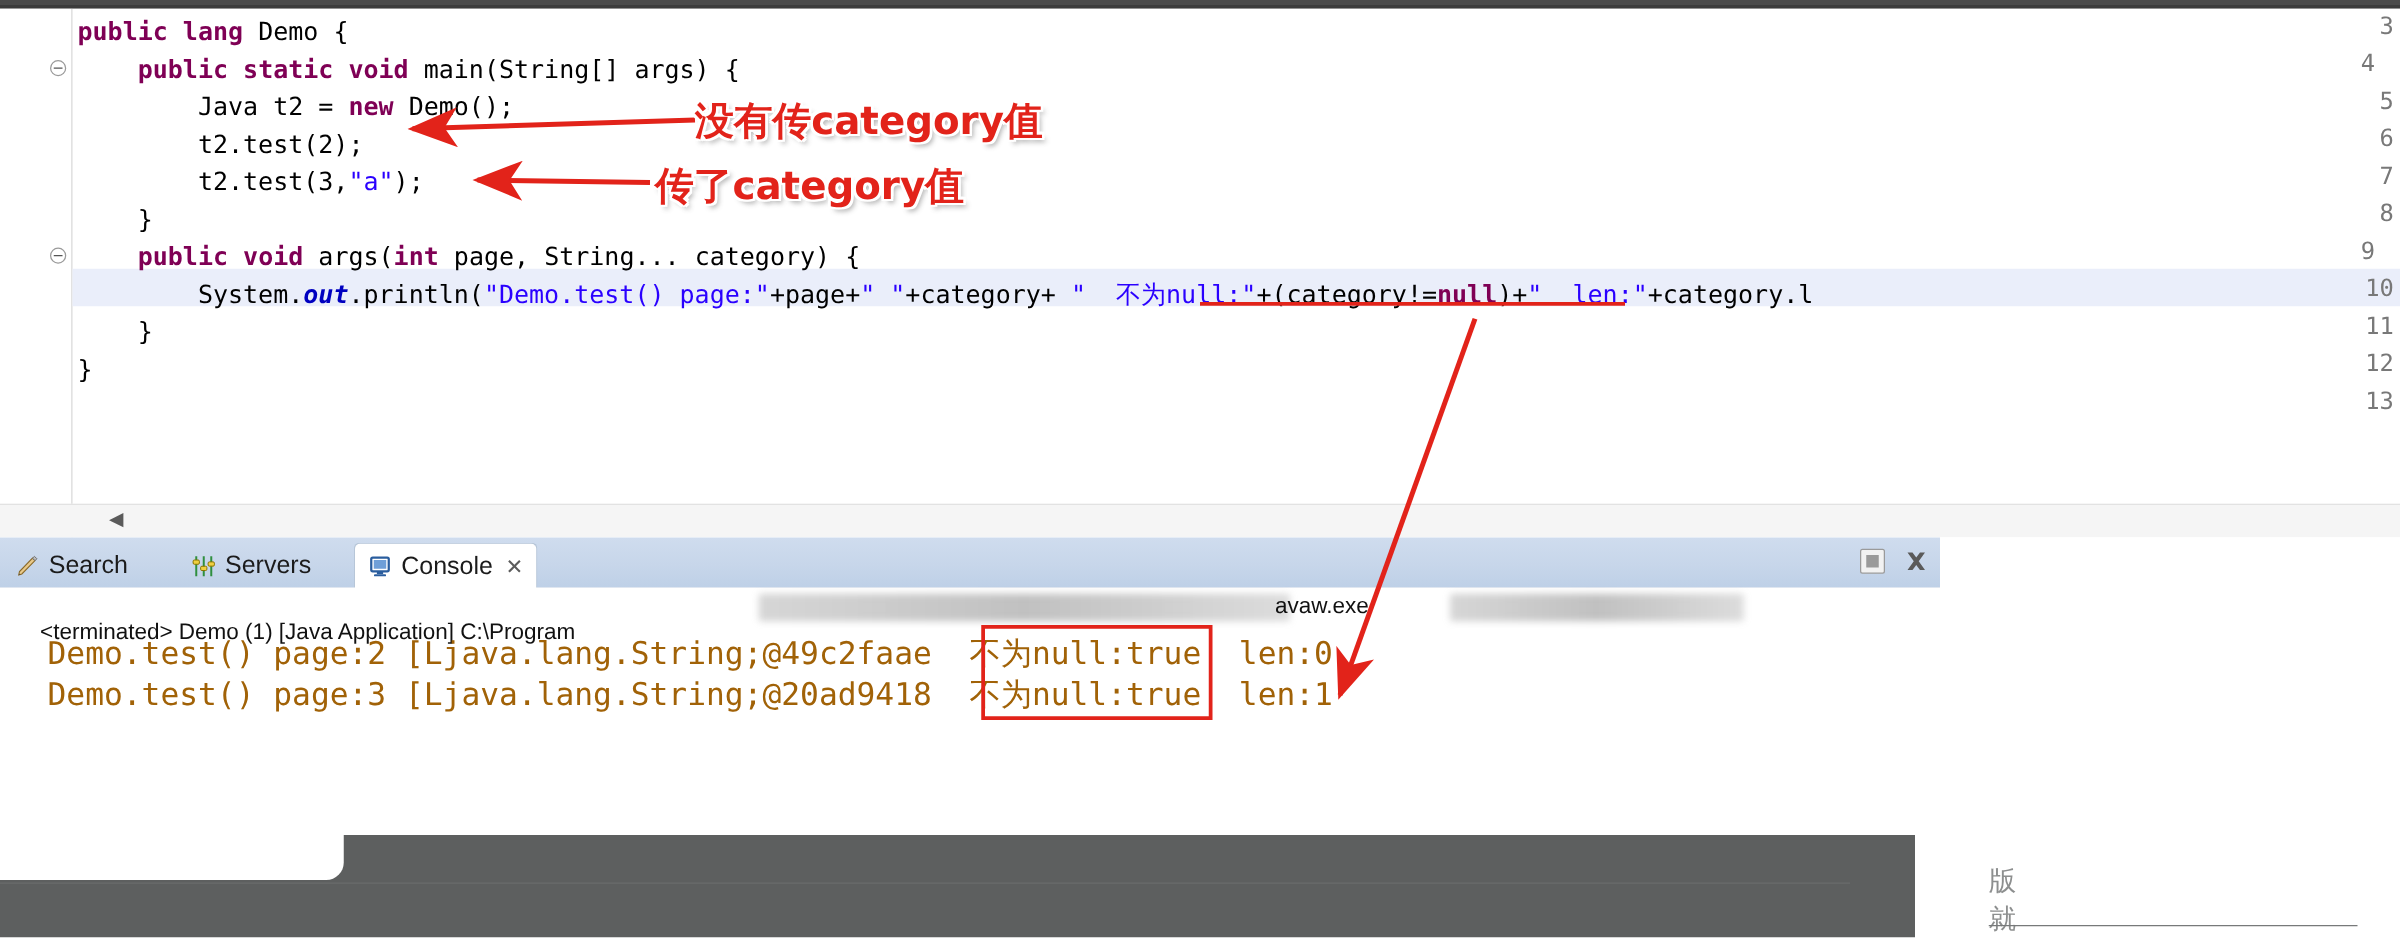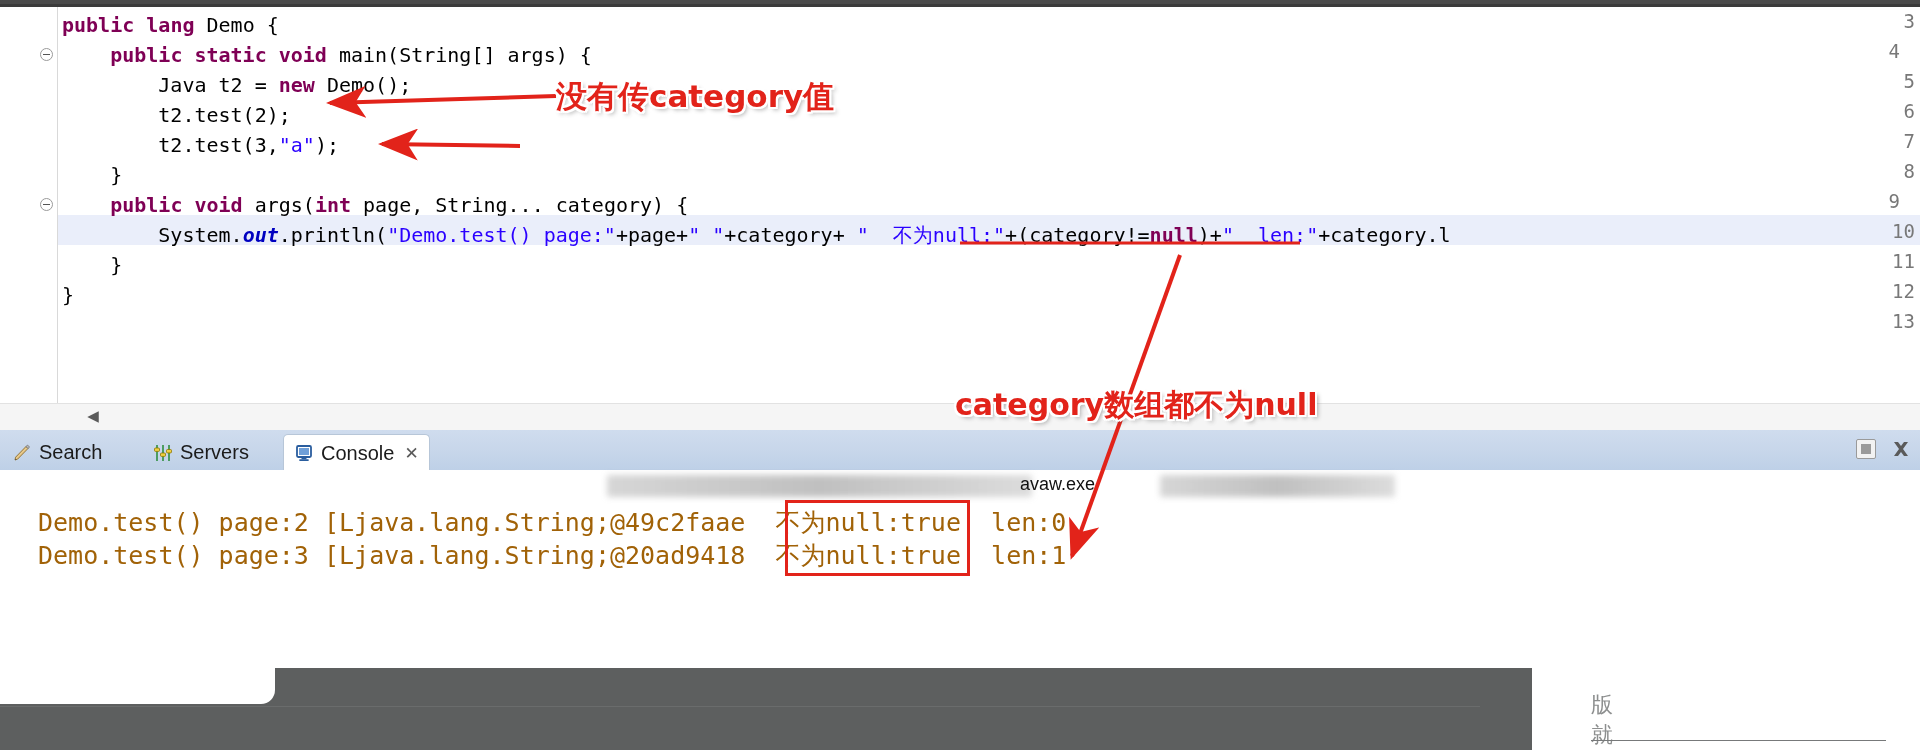--- a/index.html
+++ b/index.html
@@ -39,21 +39,21 @@
   .str{color:#2a00ff;}
   .fld{color:#0000c0;font-style:italic;font-weight:bold;}
   .plain{color:#000;}
 
   
   .hscroll{position:absolute;left:0;top:396px;width:1920px;height:26px;background:#f5f5f5;border-top:1px solid #e2e2e2;}
   .hscroll-arrow{position:absolute;left:86px;top:402px;width:14px;height:14px;color:#5a5a5a;font-size:15px;line-height:14px;text-align:center;}
 
   
   .viewstack{position:absolute;left:0;top:430px;width:1920px;height:222px;background:#ffffff;}
-  .tabbar{position:absolute;left:0;top:0;width:1920px;height:40px;
+  .tabbar{position:absolute;left:0;top:0;width:1552px;height:40px;
           background:linear-gradient(to bottom,#cfdcee 0%,#c7d6ea 55%,#bed0e7 100%);
           border-bottom:1px solid #9db4cf;}
   .tab{position:absolute;top:5px;height:35px;display:flex;align-items:center;gap:7px;
        padding:0 10px;font-size:20px;color:#1b1b1b;box-sizing:border-box;}
   .tab.active{background:#ffffff;border:1px solid #b7c6d8;border-bottom:none;
        border-top-left-radius:5px;border-top-right-radius:5px;top:4px;height:37px;}
   .tab-label{font-family:"Liberation Sans",sans-serif;font-size:20px;}
 
   .ticon{width:20px;height:20px;position:relative;flex:0 0 20px;}
 
@@ -184,20 +184,23 @@
       <span class="stopbtn"></span>
       <span class="closex">
         <svg width="22" height="22" viewBox="0 0 22 22">
           <path d="M4 4 L8 4 L11 8 L14 4 L18 4 L13 11 L18 18 L14 18 L11 14 L8 18 L4 18 L9 11 Z" fill="#5a5a5a"></path>
         </svg>
       </span>
     </div>
   </div>
 
   <div class="console-body">
+    <div class="cl cl-term">
+      <span>&lt;terminated&gt; Demo (1) [Java Application] C:\Program</span>
+    </div>
     <div class="blurbox" style="left:607px;top:5px;width:425px;"></div>
     <div class="cl cl-term" style="left:1020px;">avaw.exe</div>
     <div class="blurbox" style="left:1160px;top:5px;width:235px;"></div>
 
     <div id="console-lines">
         <div class="cl cl-out" style="top: 36px;"><span>Demo.test() page:2 [Ljava.lang.String;@49c2faae  </span><span>不为null:true</span><span>  len:0</span></div>
         <div class="cl cl-out" style="top: 69px;"><span>Demo.test() page:3 [Ljava.lang.String;@20ad9418  </span><span>不为null:true</span><span>  len:1</span></div>
       </div>
 
     <div class="redbox" style="left:785px;top:30px;width:185px;height:76px;"></div>
@@ -224,14 +227,14 @@
     <line x1="556" y1="96" x2="330" y2="103" stroke="#e2231a" stroke-width="4" marker-end="url(#ah)"></line>
 
     <line x1="520" y1="146" x2="382" y2="144" stroke="#e2231a" stroke-width="4" marker-end="url(#ah)"></line>
 
     <line x1="1180" y1="255" x2="1072" y2="556" stroke="#e2231a" stroke-width="4" marker-end="url(#ah)"></line>
 
     <line x1="960" y1="243" x2="1300" y2="243" stroke="#e2231a" stroke-width="3"></line>
   </svg>
 
   <div class="anno-text" style="left:556px;top:76px;font-size:31px;">没有传category值</div>
-  <div class="anno-text" style="left:955px;top:385px;font-size:30px;">category数组都不为null</div>
+  <div class="anno-text" style="left:524px;top:128px;font-size:31px;">传了category值</div>
 </div>
 
 </body></html>

